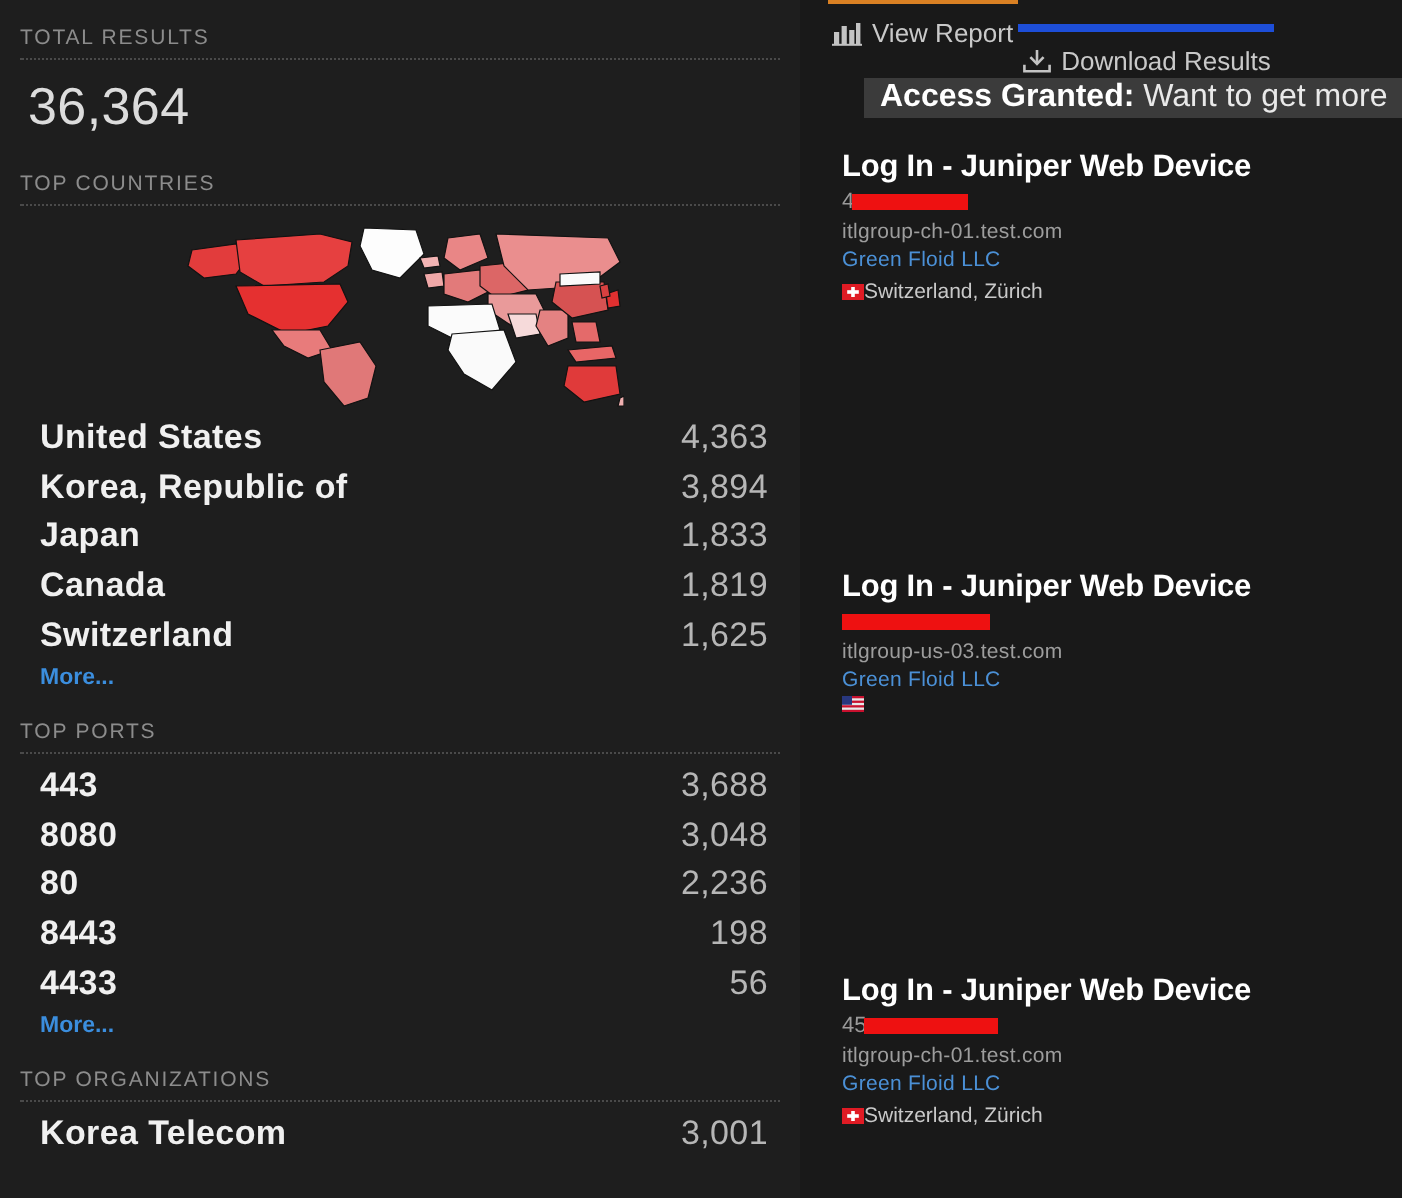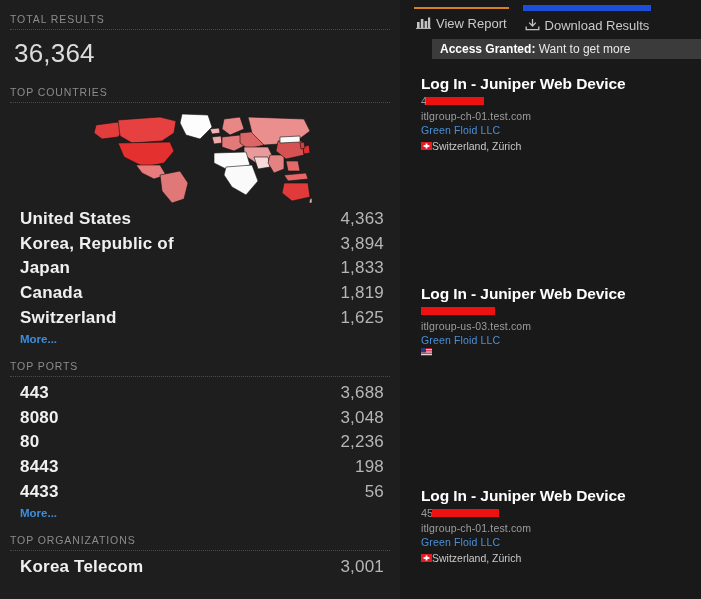--- a/index.html
+++ b/index.html
@@ -81,44 +81,43 @@
     flex: 1 1 auto;
     height: 599px;
     background: #191919;
     padding-left: 14px;
     position: relative;
     overflow: hidden;
   }
   .tabbar {
     display: flex;
     height: 34px;
-    align-items: center;
-    padding-top: 7px;
-    gap: 14px;
+    align-items: flex-start;
+    padding-top: 0;
   }
   .tab {
     display: flex;
     align-items: center;
     gap: 4px;
     font-size: 13px;
     color: #c9c9c9;
     padding: 7px 2px 4px 2px;
     cursor: pointer;
     white-space: nowrap;
   }
   .tab.orange { border-top: 2px solid #d98023; }
-  .tab.blue   { border-top: 6px solid #1d4ed8; }
+  .tab.blue   { border-top: 4px solid #1d4ed8; margin-top: 12px; }
   .tab .ticon { display: inline-block; width: 16px; height: 14px; }
   .tab .ticon svg { display: block; }
 
   .banner {
     margin: 5px 0 0 18px;
     background: #3b3b3b;
     color: #e9e9e9;
-    font-size: 12px;
+    font-size: 16px;
     height: 20px;
     line-height: 20px;
     padding: 0 8px;
     white-space: nowrap;
     overflow: hidden;
   }
   .banner b { color: #ffffff; }
 
   .result {
     padding: 0 0 0 7px;

